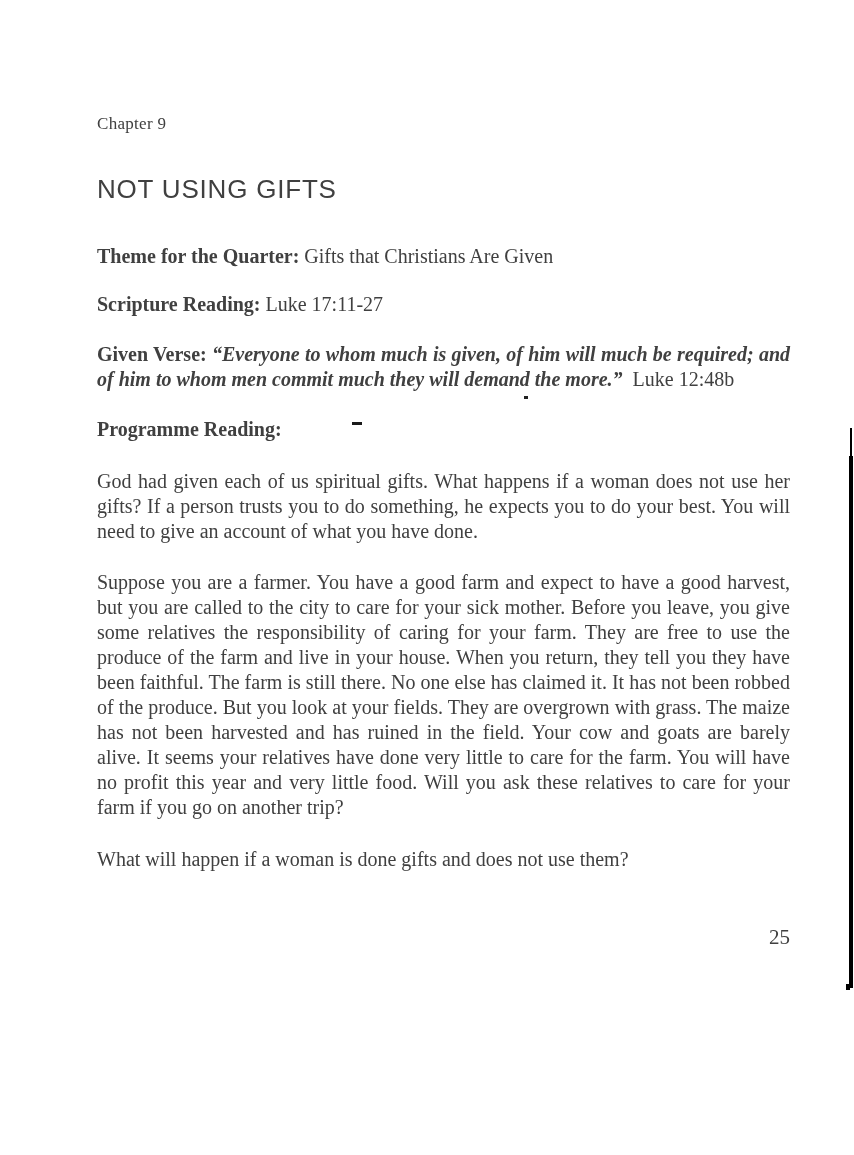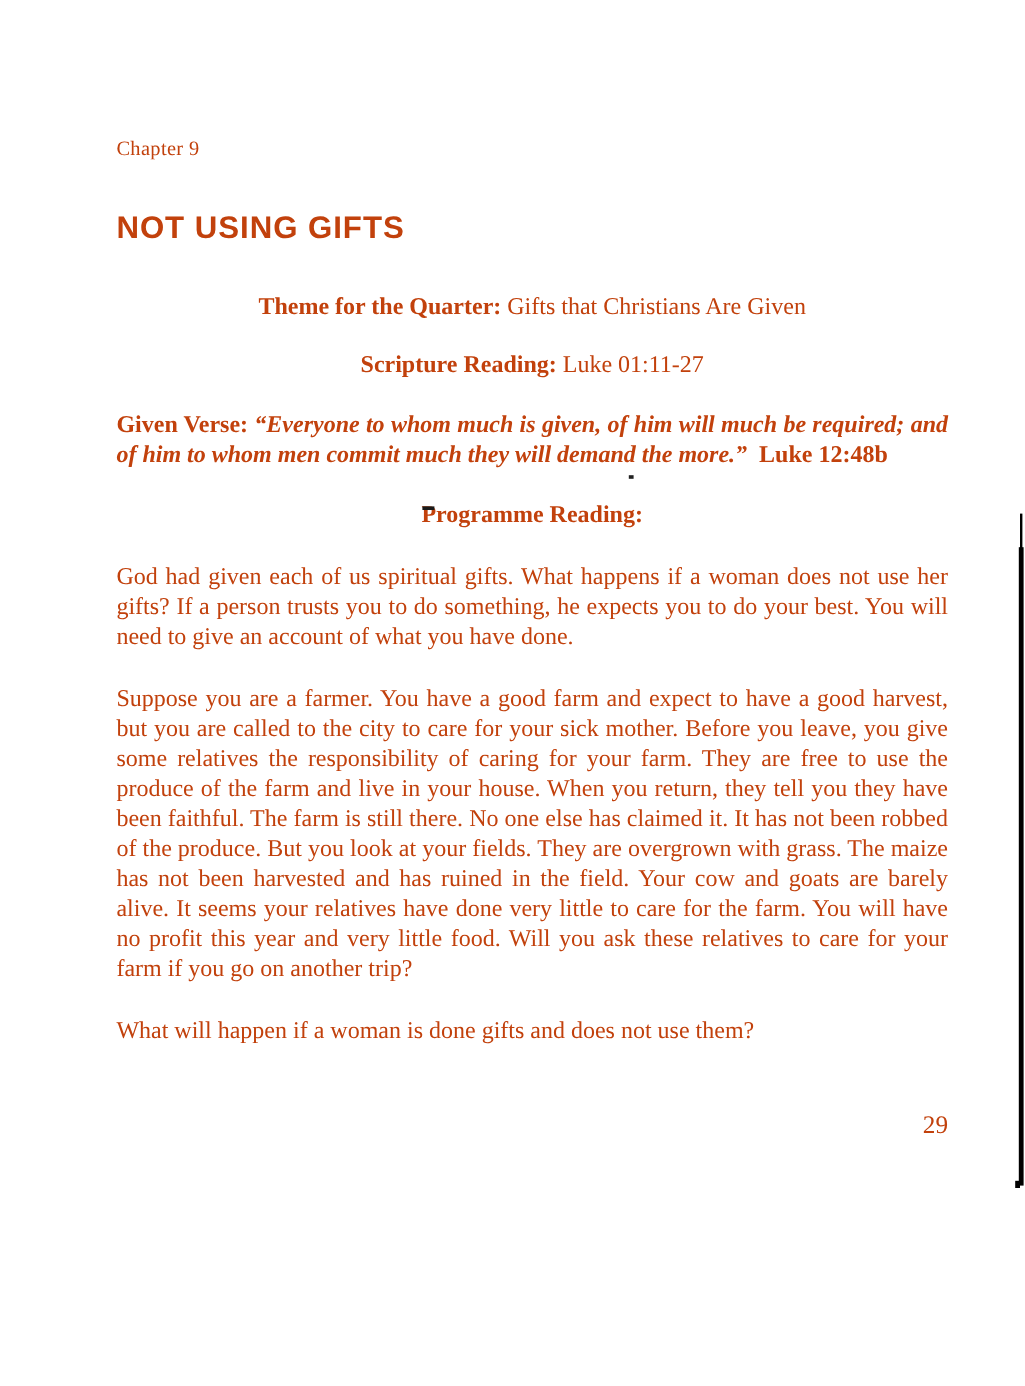--- a/index.html
+++ b/index.html
@@ -3,55 +3,54 @@
 <meta charset="utf-8">
 <style>
   * { margin: 0; padding: 0; box-sizing: border-box; }
   html, body { background: #ffffff; }
   .page {
     position: relative;
     width: 854px;
     height: 1155px;
     background: #ffffff;
     font-family: "Liberation Serif", serif;
-    color: #c2410c;
+    color: #404040;
     overflow: hidden;
   }
   .content {
     position: absolute;
     left: 97px;
     right: 64px;
     top: 0;
   }
   .block { position: absolute; left: 0; right: 0; }
 
   .chapter-label {
     top: 114px;
     font-size: 17px;
     letter-spacing: 0.3px;
   }
   .page-title {
     top: 174px;
     font-family: "Liberation Sans", sans-serif;
-    font-weight: bold;
+    font-weight: normal;
     font-size: 26px;
     letter-spacing: 0.8px;
   }
   .meta, .body-par {
     font-size: 20px;
     line-height: 25px;
-    text-align: center;
   }
   .meta-theme { top: 244px; }
   .meta-scripture { top: 292px; }
   .meta-memory { top: 342px; text-align: justify; }
   .meta-programme { top: 417px; }
   .lbl { font-weight: bold; }
   .quote { font-weight: bold; font-style: italic; margin-top: 23px; }
-  .ref { font-weight: bold; }
+  .ref { font-weight: normal; }
 
   .body-par { text-align: justify; }
   .par-1 { top: 469px; }
   .par-2 { top: 570px; }
   .par-3 { top: 847px; }
 
   .page-number {
     position: absolute;
     top: 925px;
     right: 64px;
@@ -105,33 +104,33 @@
 
 <div class="page">
   <div class="content">
 
     <div class="block chapter-label">Chapter 9</div>
 
     <h1 class="block page-title">NOT USING GIFTS</h1>
 
     <p class="block meta meta-theme"><span class="lbl">Theme for the Quarter:</span> <span>Gifts that Christians Are Given</span></p>
 
-    <p class="block meta meta-scripture"><span class="lbl">Scripture Reading:</span> <span>Luke 01:11-27</span></p>
+    <p class="block meta meta-scripture"><span class="lbl">Scripture Reading:</span> <span>Luke 17:11-27</span></p>
 
     <p class="block meta meta-memory"><span class="lbl">Given Verse:</span> <span class="quote">“Everyone to whom much is given, of him will much be required; and of him to whom men commit much they will demand the more.”</span>&nbsp; <span class="ref">Luke 12:48b</span></p>
 
     <p class="block meta meta-programme"><span class="lbl">Programme Reading:</span></p>
 
     <p class="block body-par par-1">God had given each of us spiritual gifts. What happens if a woman does not use her gifts? If a person trusts you to do something, he expects you to do your best. You will need to give an account of what you have done.</p>
 
     <p class="block body-par par-2">Suppose you are a farmer. You have a good farm and expect to have a good harvest, but you are called to the city to care for your sick mother. Before you leave, you give some relatives the responsibility of caring for your farm. They are free to use the produce of the farm and live in your house. When you return, they tell you they have been faithful. The farm is still there. No one else has claimed it. It has not been robbed of the produce. But you look at your fields. They are overgrown with grass. The maize has not been harvested and has ruined in the field. Your cow and goats are barely alive. It seems your relatives have done very little to care for the farm. You will have no profit this year and very little food. Will you ask these relatives to care for your farm if you go on another trip?</p>
 
     <p class="block body-par par-3">What will happen if a woman is done gifts and does not use them?</p>
   </div>
 
-  <div class="page-number">29</div>
+  <div class="page-number">25</div>
 
   <div class="scan-line-thin"></div>
   <div class="scan-line-thick"></div>
   <div class="scan-hook"></div>
   <div class="scan-dash"></div>
   <div class="scan-dot"></div>
 </div>
 
 </body></html>

